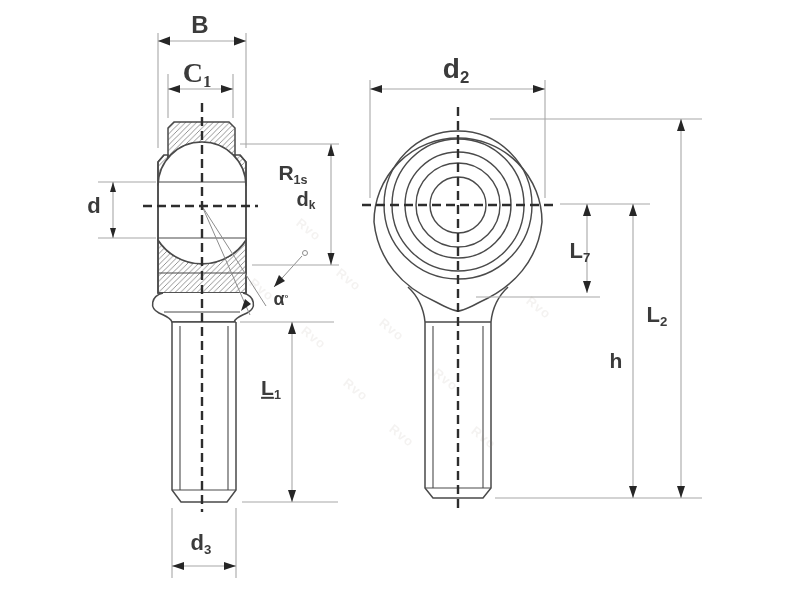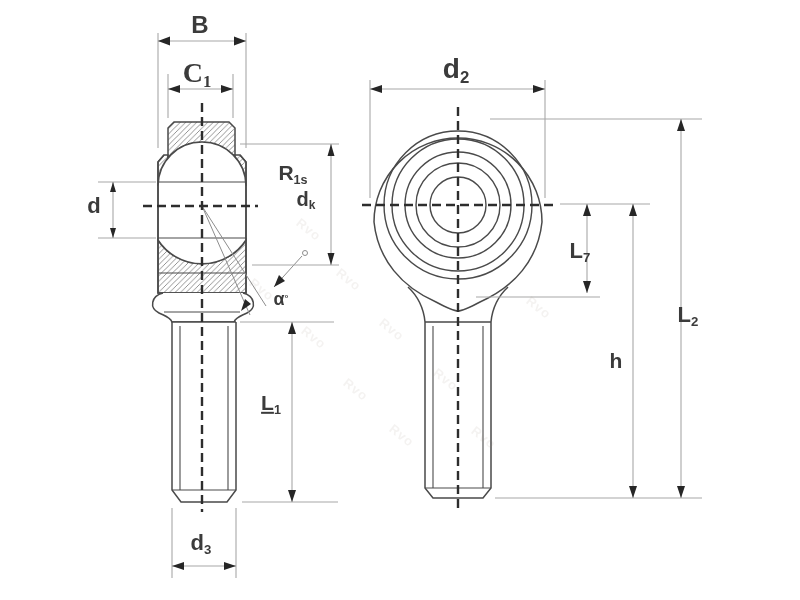--- a/index.html
+++ b/index.html
@@ -146,25 +146,25 @@
     <polygon points="587,293 583,281 591,281"></polygon>
   </g>
 </svg>
 
 <div class="dim-label" style="left:200px;top:26px;font-size:24px;"><span>B</span><sub></sub></div>
 <div class="dim-label" style="left:197px;top:75px;font-size:28px;font-family:Liberation Serif, serif;"><span>C</span><sub>1</sub></div>
 <div class="dim-label" style="left:293px;top:174px;font-size:21px;"><span>R</span><sub>1s</sub></div>
 <div class="dim-label" style="left:94px;top:207px;font-size:22px;"><span>d</span><sub></sub></div>
 <div class="dim-label" style="left:306px;top:200px;font-size:20px;"><span>d</span><sub>k</sub></div>
 <div class="dim-label" style="left:281px;top:299px;font-size:18px;"><span>α</span><sup>°</sup></div>
-<div class="dim-label" style="left:271px;top:404px;font-size:21px;text-decoration:underline;"><span>L</span><sub>1</sub></div>
+<div class="dim-label" style="left:271px;top:389px;font-size:21px;text-decoration:underline;"><span>L</span><sub>1</sub></div>
 <div class="dim-label" style="left:201px;top:544px;font-size:22px;"><span>d</span><sub>3</sub></div>
 <div class="dim-label" style="left:456px;top:71px;font-size:28px;"><span>d</span><sub>2</sub></div>
 <div class="dim-label" style="left:566px;top:252px;font-size:22px;margin-left:14px;"><span>L</span><sub>7</sub></div>
-<div class="dim-label" style="left:657px;top:316px;font-size:22px;margin-left:31px;"><span>L</span><sub>2</sub></div>
+<div class="dim-label" style="left:657px;top:316px;font-size:22px;"><span>L</span><sub>2</sub></div>
 <div class="dim-label" style="left:616px;top:362px;font-size:21px;"><span>h</span><sub></sub></div>
 
 <span class="wm" style="left:295px;top:222px;">Rvo</span>
 <span class="wm" style="left:335px;top:272px;">Rvo</span>
 <span class="wm" style="left:378px;top:322px;">Rvo</span>
 <span class="wm" style="left:300px;top:330px;">Rvo</span>
 <span class="wm" style="left:342px;top:382px;">Rvo</span>
 <span class="wm" style="left:388px;top:428px;">Rvo</span>
 <span class="wm" style="left:248px;top:282px;">Rvo</span>
 <span class="wm" style="left:432px;top:372px;">Rvo</span>

